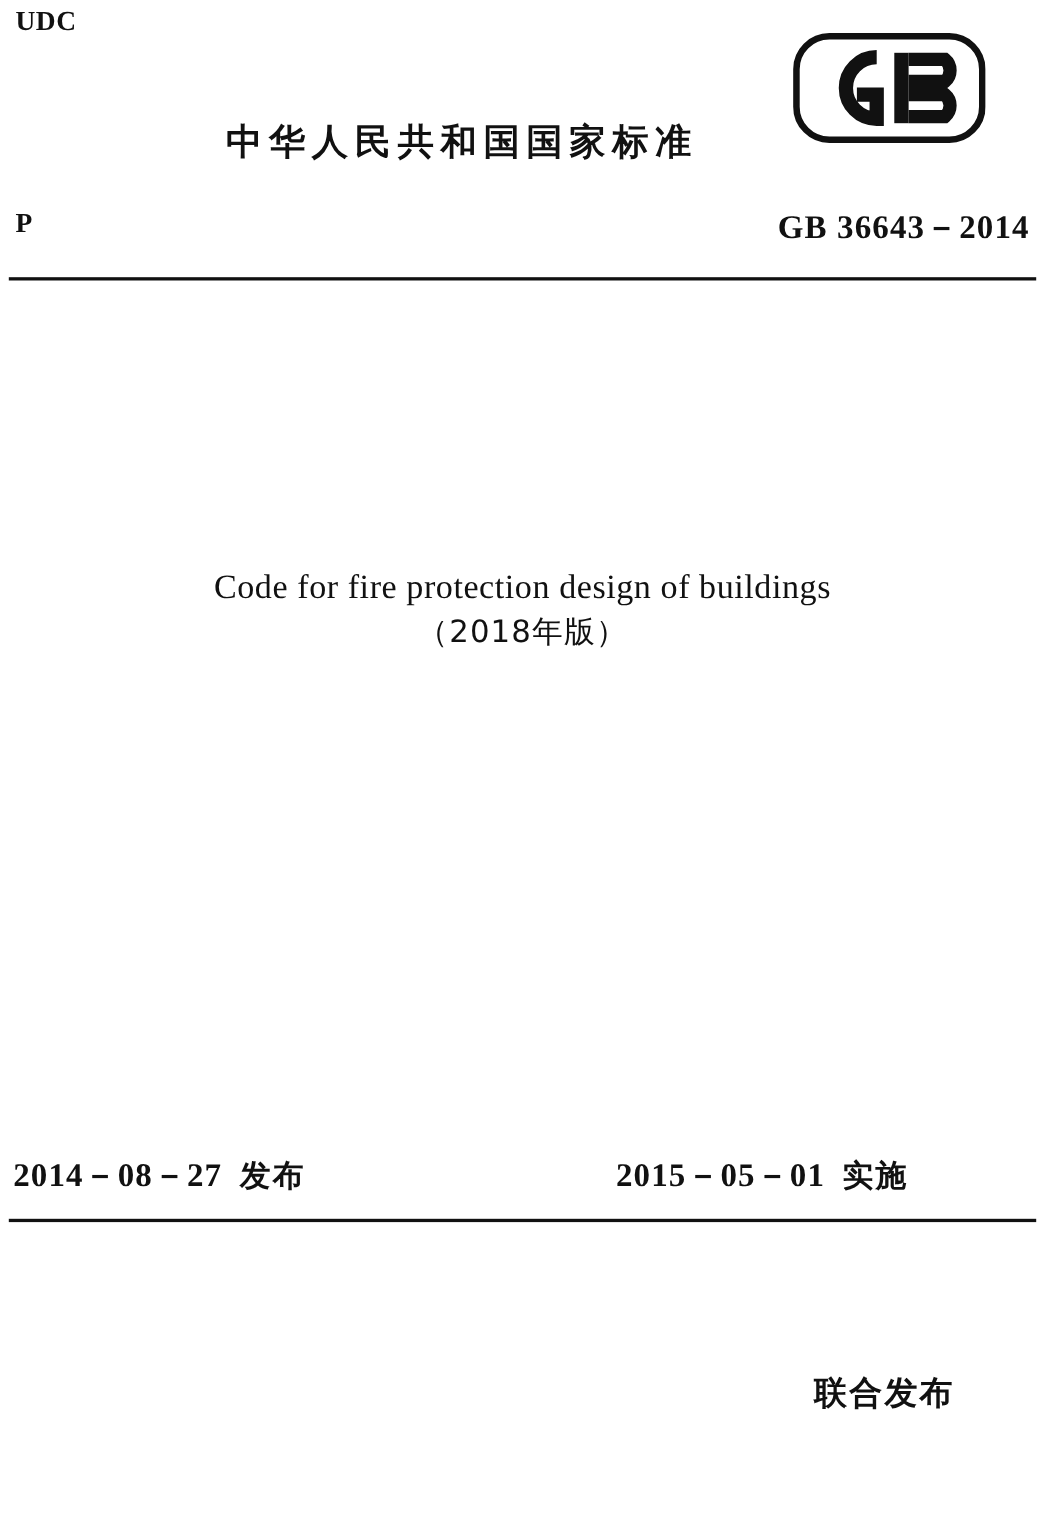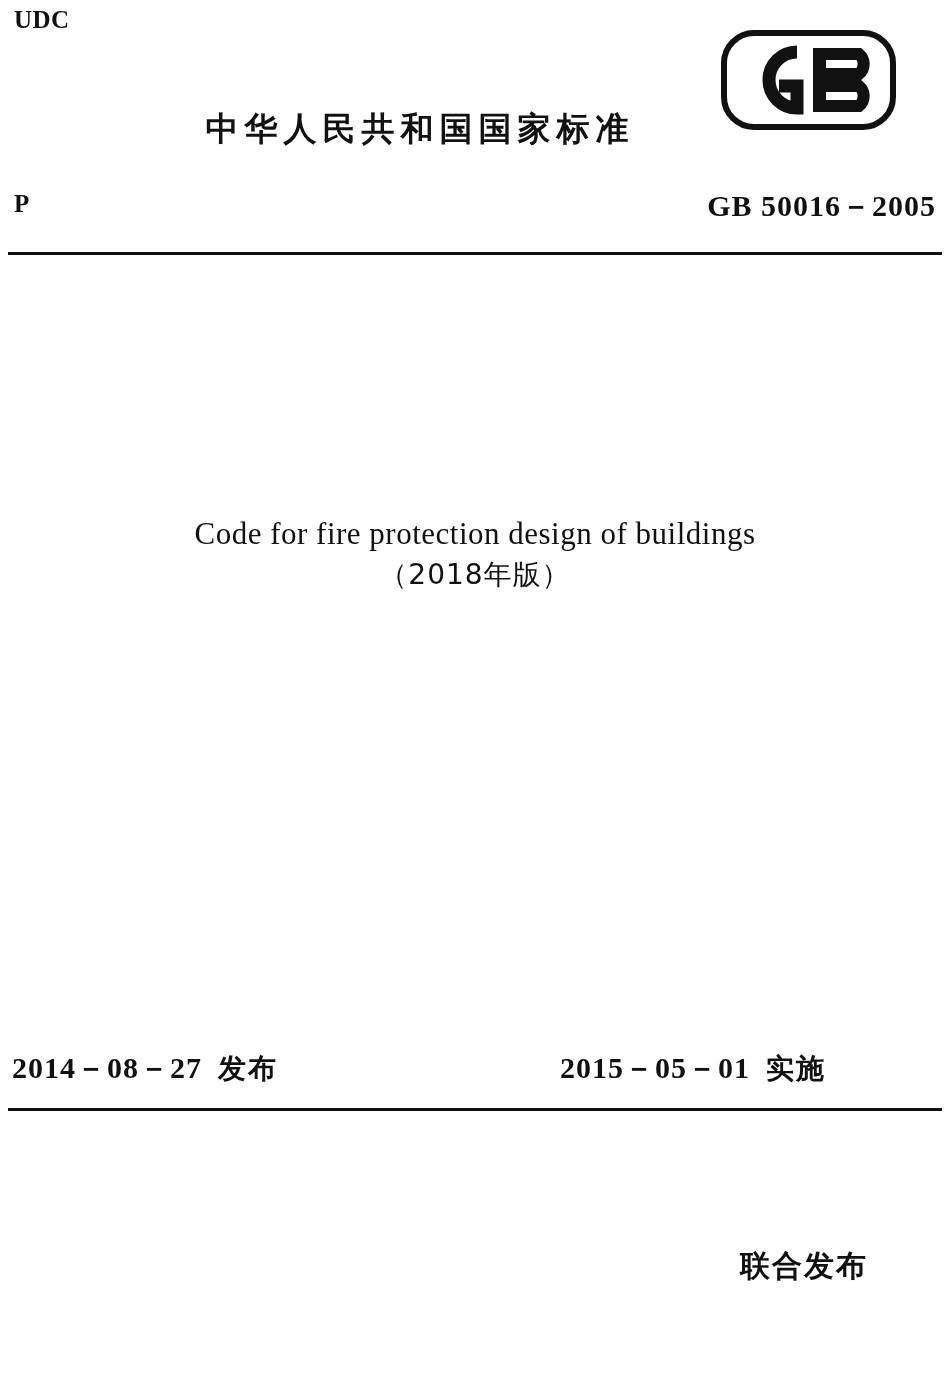--- a/index.html
+++ b/index.html
@@ -201,21 +201,21 @@
       <path d="M76 22 A28 28 0 1 0 76 78 L76 56 L58 56" fill="none" stroke="#111" stroke-width="13" stroke-linecap="butt"></path>
 
       <rect x="92" y="18" width="13" height="64" fill="#111"></rect>
       <path d="M105 24 L138 24 A13 13 0 0 1 138 44 L105 44" fill="none" stroke="#111" stroke-width="12"></path>
       <path d="M105 56 L138 56 A13 13 0 0 1 138 76 L105 76" fill="none" stroke="#111" stroke-width="12"></path>
     </svg>
   </div>
 
   <div class="p-mark">P</div>
 
-  <div class="std-number">GB 50016－2005</div>
+  <div class="std-number">GB 36643－2014</div>
 
   <div class="rule-top"></div>
 
   <div class="title-en">Code for fire protection design of buildings</div>
   <div class="title-edition">（2018年版）</div>
 
   <div class="date-issue">
     <span>2014－08－27</span><span class="word">发布</span>
   </div>
 

